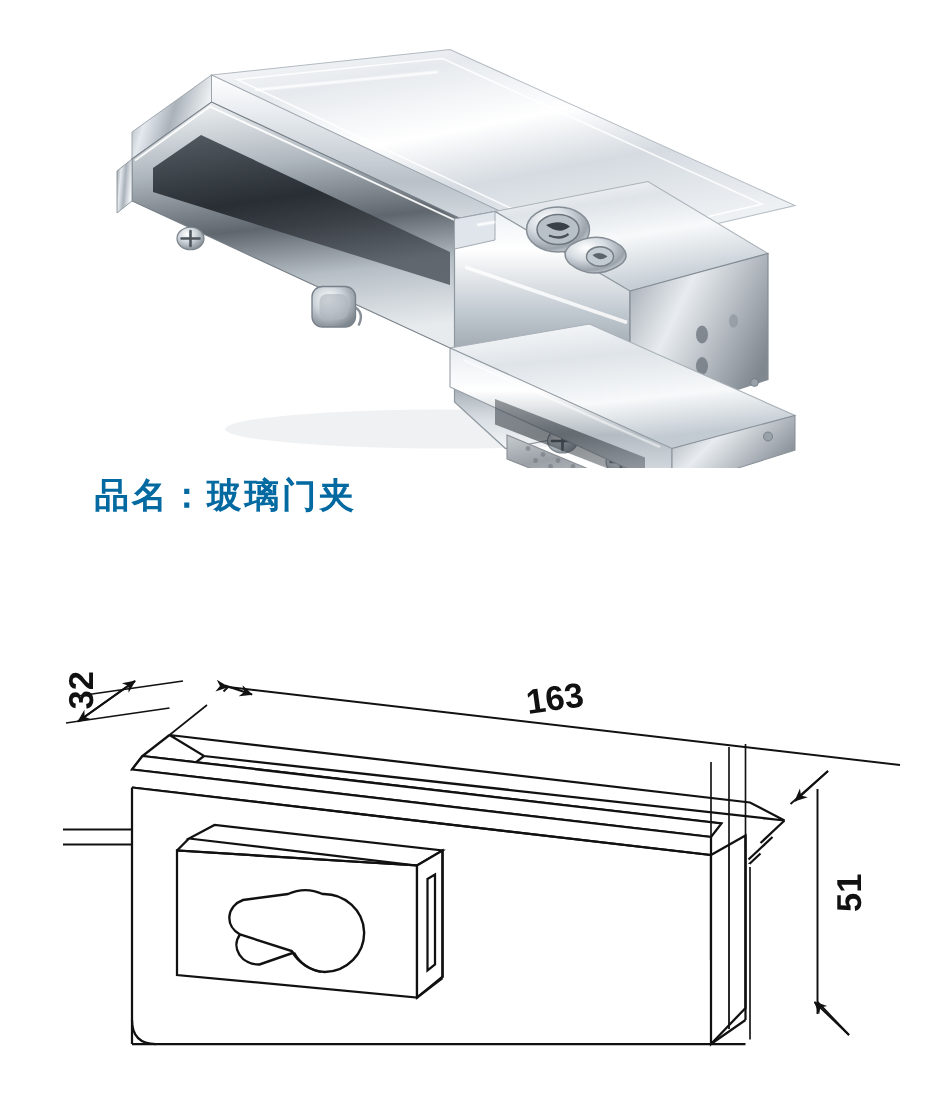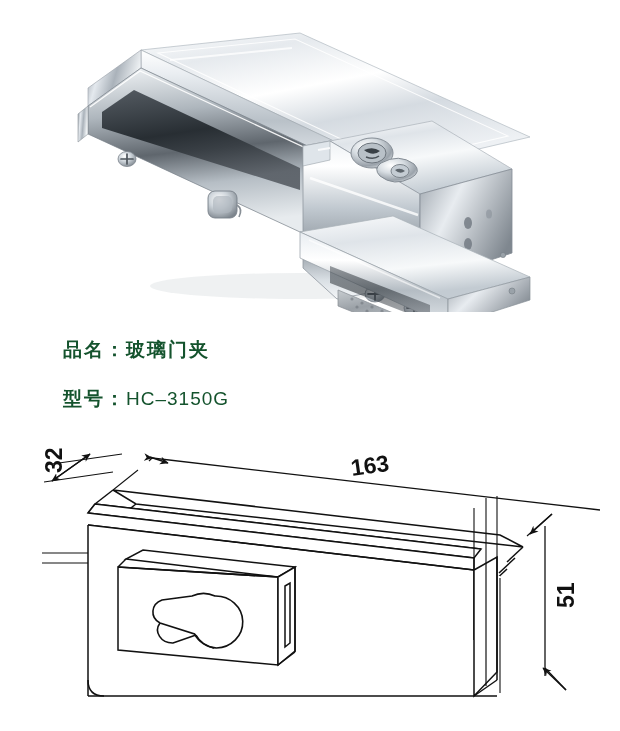--- a/index.html
+++ b/index.html
@@ -10,24 +10,23 @@
   }
   #page{position:relative;width:620px;height:731px;background:#fff;overflow:hidden;}
 
   
   #photo-area{position:absolute;left:0;top:0;width:620px;height:310px;}
   #photo-svg{position:absolute;left:0;top:0;}
 
   
   #caption{position:absolute;left:63px;top:316px;width:420px;}
   .cap-line{
-    font-size:19px;line-height:31px;color:#14532d;white-space:nowrap;
+    font-size:23px;line-height:31px;color:#0369a1;white-space:nowrap;
     font-family:"DejaVu Sans","Liberation Sans",sans-serif;font-weight:700;
     letter-spacing:0.5px;
-    margin-top:18px;
   }
   .cap-line .lbl{letter-spacing:2px;}
   .cap-line .val{font-family:"Liberation Sans","DejaVu Sans",sans-serif;font-weight:400;letter-spacing:1px;}
   .cap-line .val-cn{font-family:"DejaVu Sans","Liberation Sans",sans-serif;font-weight:700;letter-spacing:2px;}
 
   
   #drawing{position:absolute;left:0;top:418px;width:620px;height:313px;}
   #drawing svg{display:block;}
   .dim-text{
     font-family:"Liberation Sans","DejaVu Sans",sans-serif;
@@ -241,23 +240,20 @@
         <path d="M318,150 L330,148" stroke="#ffffff" stroke-width="2" fill="none"></path>
         <path d="M309,240 L440,298" stroke="#ffffff" stroke-width="1.6" opacity="0.7" fill="none"></path>
       </g>
     </svg>
   </div>
 
   <div id="caption">
     <div class="cap-line">
       <span class="lbl">品名：</span><span class="val-cn">玻璃门夹</span>
     </div>
-    <div class="cap-line">
-      <span class="lbl">型号：</span><span class="val">HC–3150G</span>
-    </div>
   </div>
 
   <div id="drawing">
     <svg width="620" height="313" viewBox="0 0 620 313" xmlns="http://www.w3.org/2000/svg">
       <defs>
         <marker id="arrHead" markerWidth="9" markerHeight="9" refX="8" refY="4.5" orient="auto" markerUnits="userSpaceOnUse">
           <path d="M0,0.6 L8.6,4.5 L0,8.4 L2.6,4.5 Z" fill="#111"></path>
         </marker>
       </defs>
 

